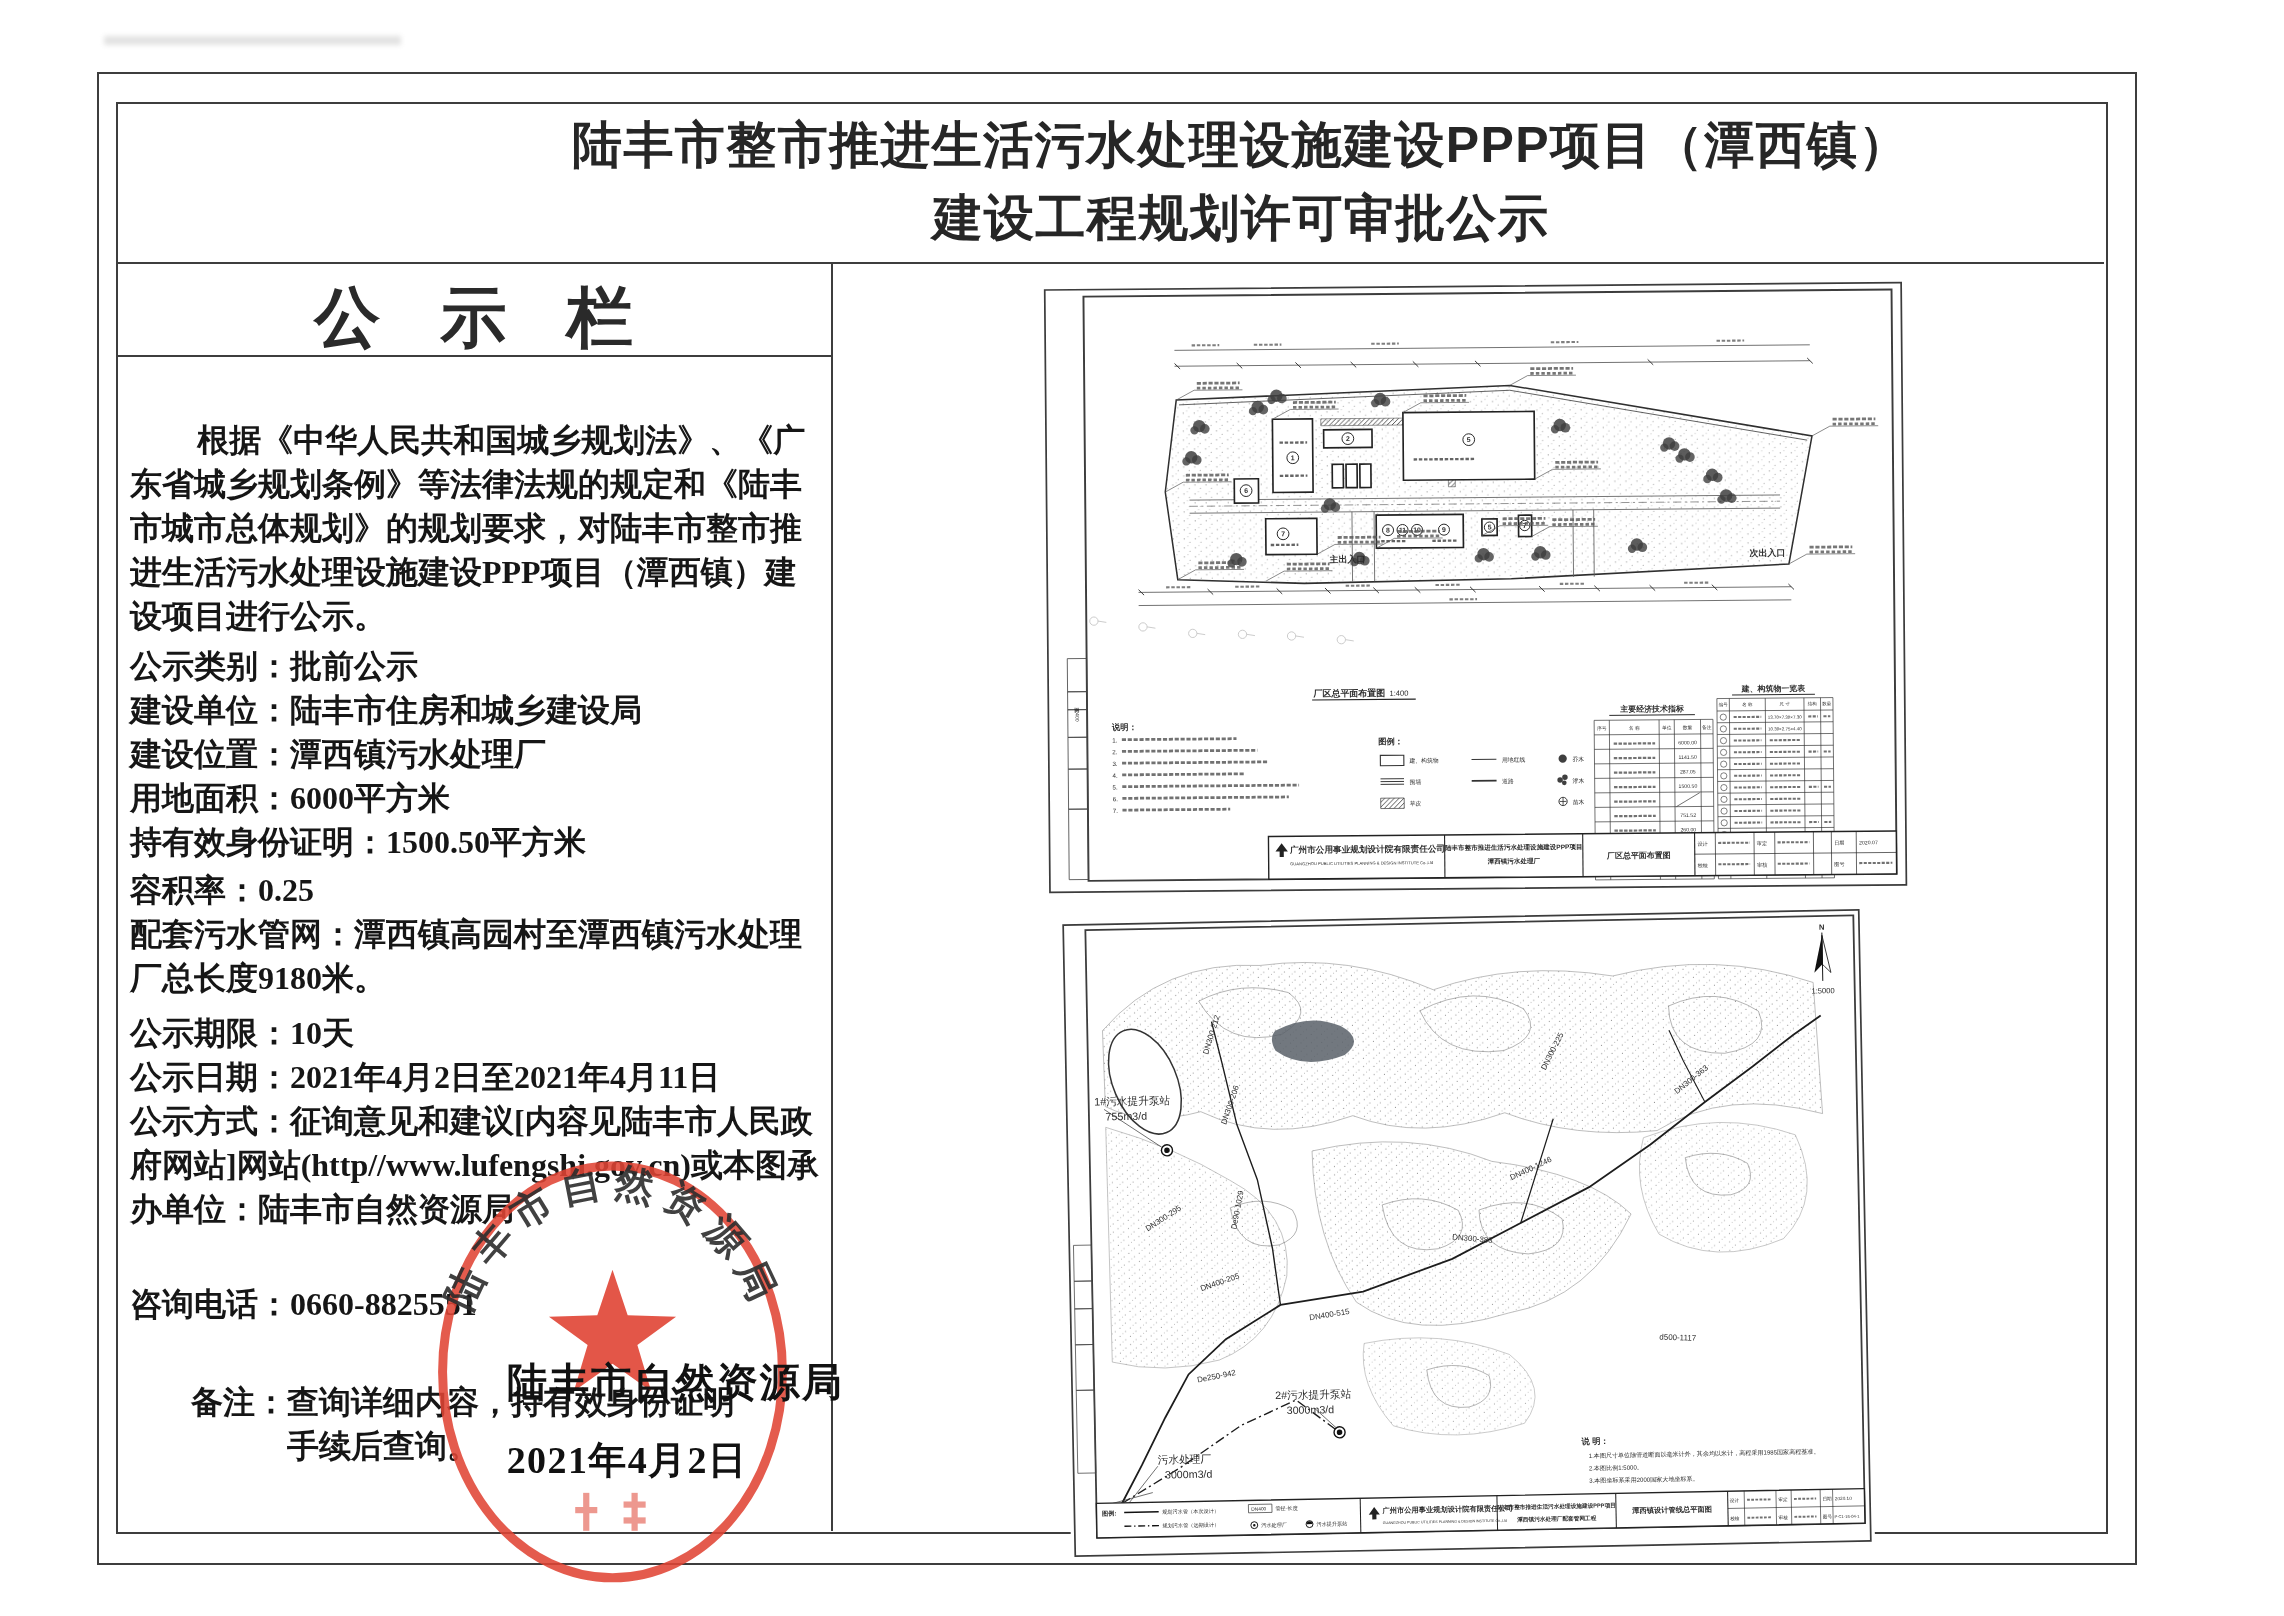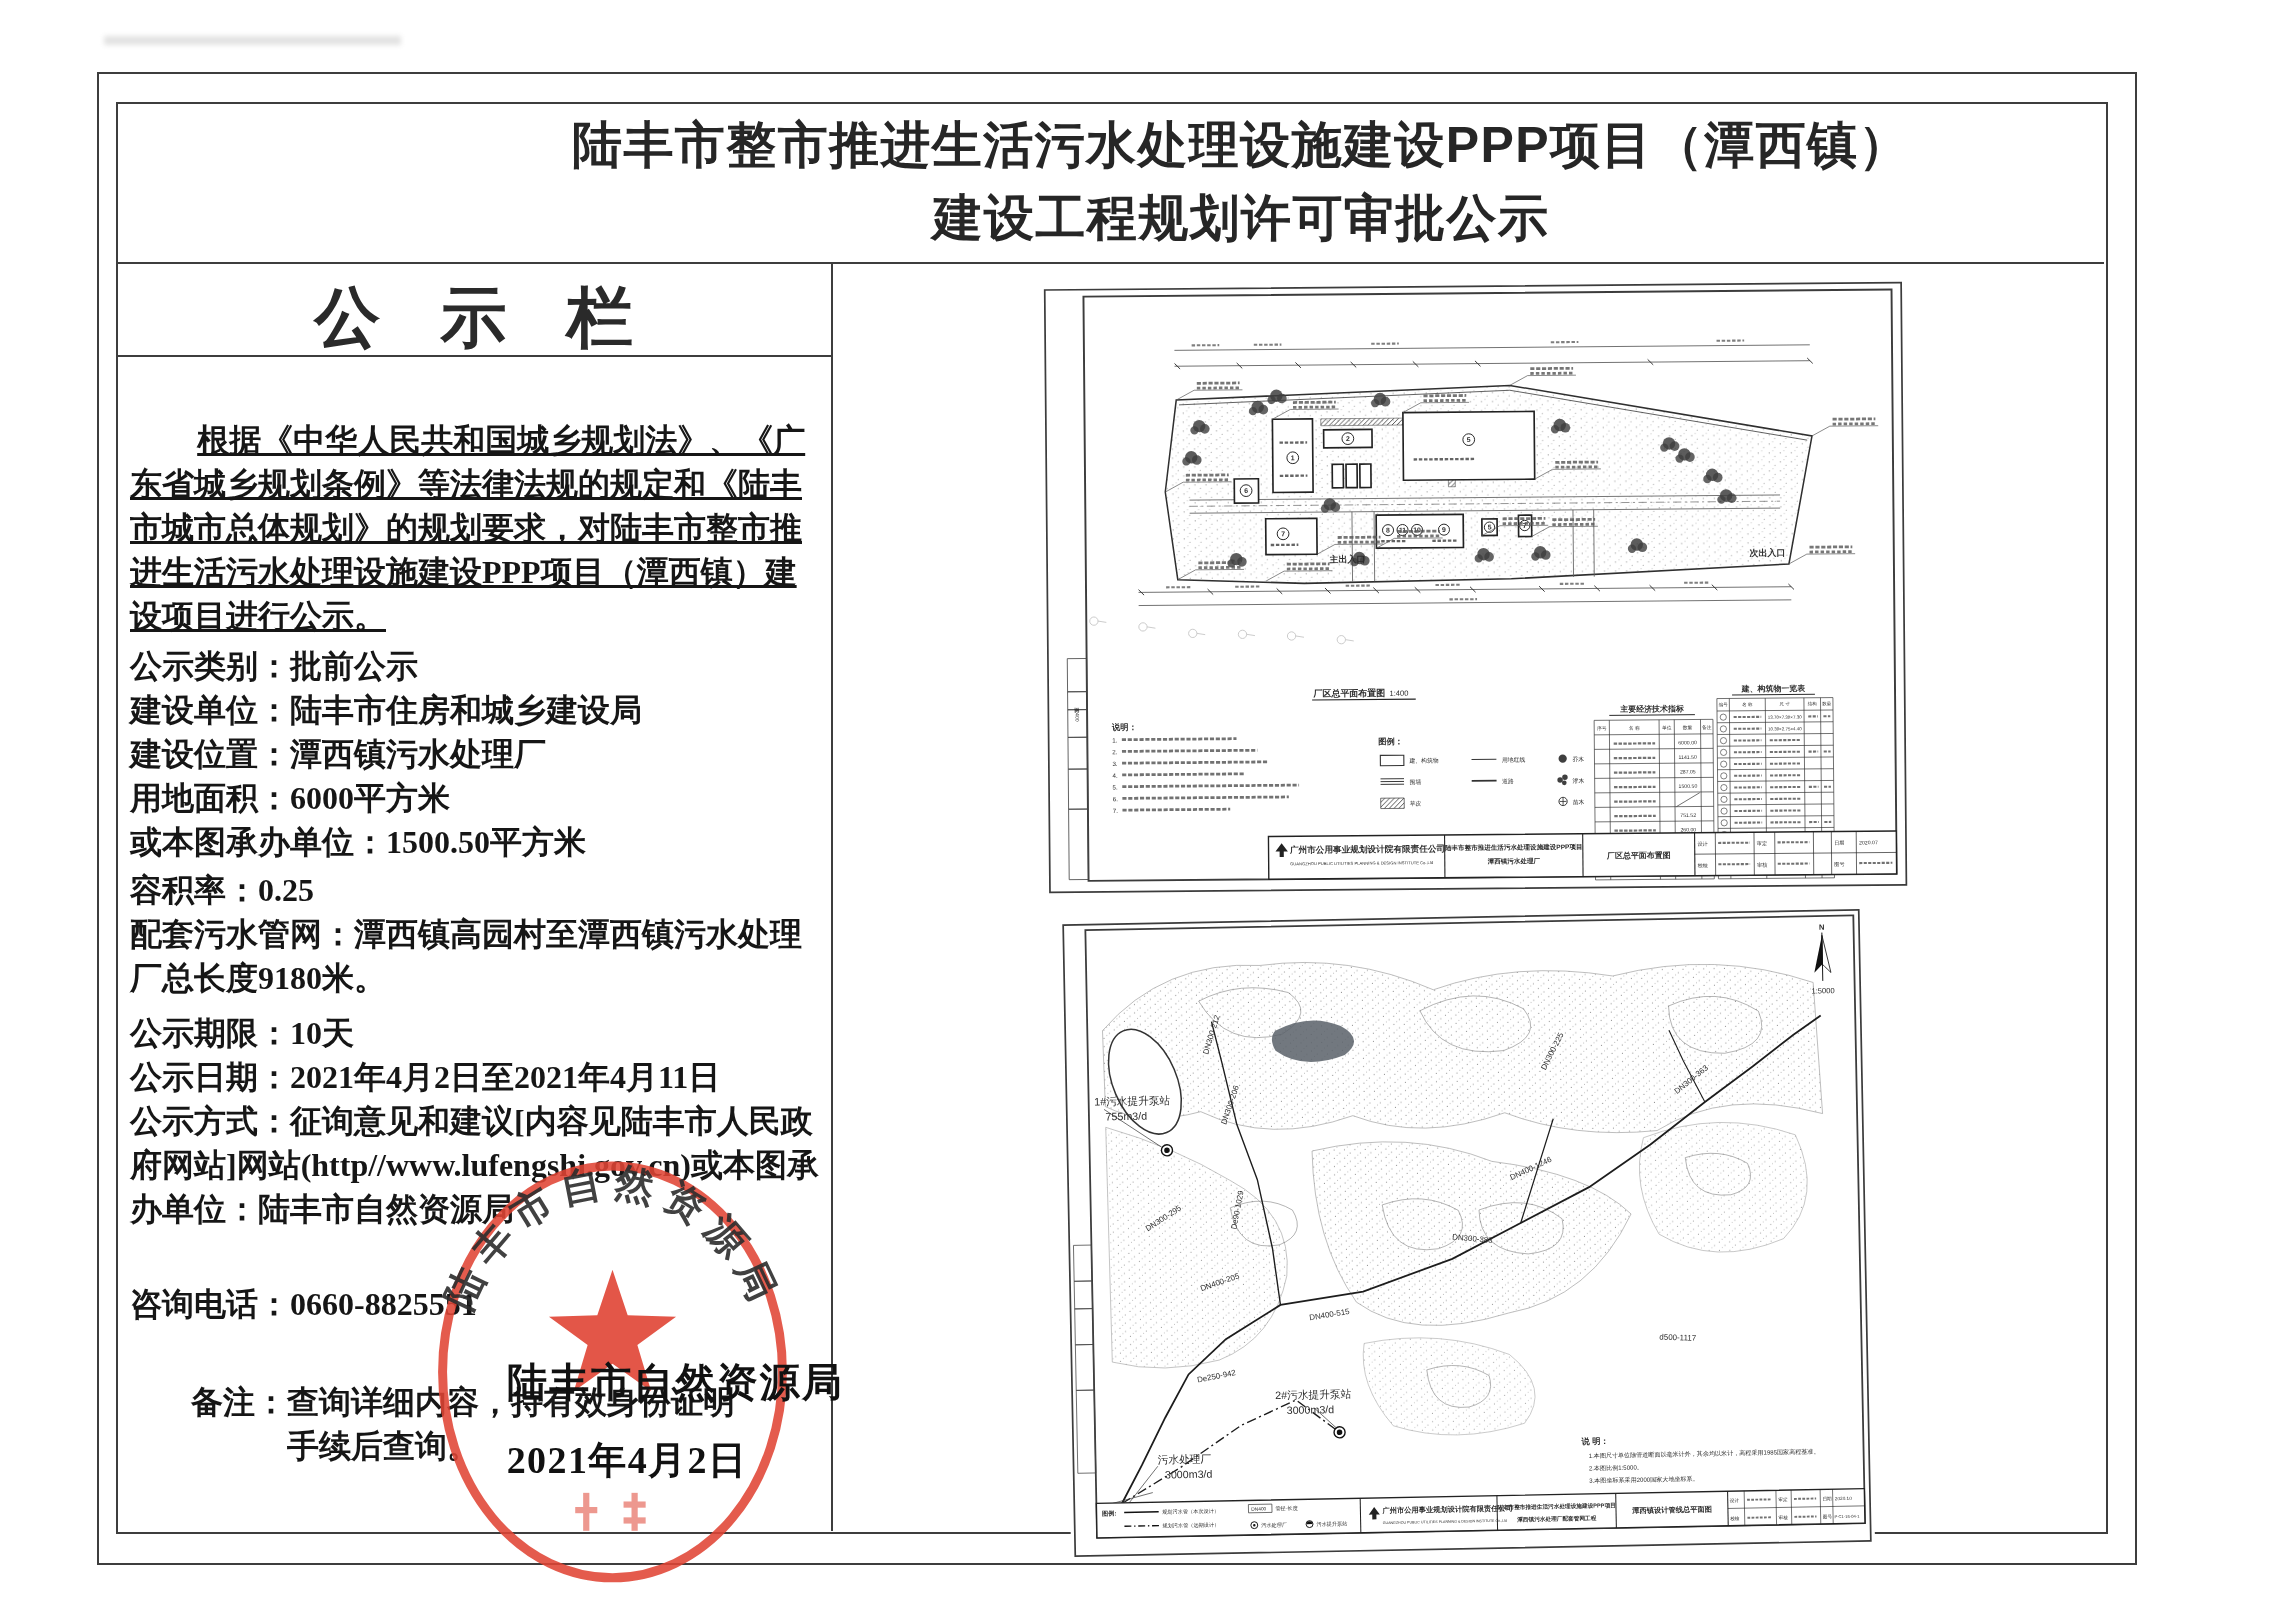--- a/index.html
+++ b/index.html
@@ -11,21 +11,21 @@
   
   #title-box{left:116px;top:102px;width:1988px;height:162px;border-bottom:2.1px solid #3d3d3d;
              display:flex;flex-direction:column;justify-content:center;align-items:center;padding-left:262px;box-sizing:border-box;}
   .big-title{font-size:50px;font-weight:900;letter-spacing:1.4px;color:#262626;line-height:73px;white-space:nowrap;}
   
   #panel{left:116px;top:264px;width:715px;height:1267px;border-right:2.1px solid #3d3d3d;}
   #panel-heading{height:91px;border-bottom:2.1px solid #3d3d3d;display:flex;align-items:center;justify-content:center;}
   #panel-heading span{font-size:66px;font-weight:800;letter-spacing:21px;color:#2a2a2a;padding-left:21px;margin-top:16px;}
   #panel-body{padding:61px 11px 0 14px;font-family:"Liberation Serif",serif;font-weight:600;
               font-size:32px;line-height:44px;color:#161616;}
-  .para{text-indent:2.1em;margin-bottom:5.5px;text-decoration:underline;}
+  .para{text-indent:2.1em;margin-bottom:5.5px;}
   .fline{margin-top:0px;}
   .mt1{margin-top:4.1px;} .mt2{margin-top:11px;} .mt3{margin-top:51px;} .mt4{margin-top:54px;}
   .remark{display:flex;margin-left:61px;}
   .remark .rl{white-space:nowrap;}
   
   #seal-agency{left:427px;top:1355px;width:497px;text-align:center;font-size:40px;font-weight:700;
                letter-spacing:2.1px;color:#111;font-family:"Liberation Serif",serif;}
   #seal-date{left:420px;top:1435px;width:414px;text-align:center;font-size:38px;font-weight:700;
              letter-spacing:1.4px;color:#111;font-family:"Liberation Serif",serif;}
   
@@ -53,21 +53,21 @@
   <div id="panel" class="abs">
     <div id="panel-heading">
       <span>公 示 栏</span>
     </div>
     <div id="panel-body">
       <div class="para">根据《中华人民共和国城乡规划法》、《广东省城乡规划条例》等法律法规的规定和《陆丰市城市总体规划》的规划要求，对陆丰市整市推进生活污水处理设施建设PPP项目（潭西镇）建设项目进行公示。</div>
       <div class="fline"><span>公示类别：</span><span>批前公示</span></div>
       <div class="fline"><span>建设单位：</span><span>陆丰市住房和城乡建设局</span></div>
       <div class="fline"><span>建设位置：</span><span>潭西镇污水处理厂</span></div>
       <div class="fline"><span>用地面积：</span><span>6000平方米</span></div>
-      <div class="fline"><span>或本图承办单位：</span><span>1500.50平方米</span></div>
+      <div class="fline"><span>持有效身份证明：</span><span>1500.50平方米</span></div>
       <div class="fline mt1"><span>容积率：</span><span>0.25</span></div>
       <div class="fline"><span>配套污水管网：</span><span>潭西镇高园村至潭西镇污水处理厂总长度9180米。</span></div>
       <div class="fline mt2"><span>公示期限：</span><span>10天</span></div>
       <div class="fline"><span>公示日期：</span><span>2021年4月2日至2021年4月11日</span></div>
       <div class="fline"><span>公示方式：</span><span>征询意见和建议[内容见陆丰市人民政府网站]网站(http//www.lufengshi.gov.cn)或本图承办单位：陆丰市自然资源局</span></div>
       <div class="fline mt3"><span>咨询电话：</span><span style="">0660-8825551</span></div>
       <div class="remark mt4">
         <span class="rl">备注：</span>
         <span>
           <span>查询详细内容，持有效身份证明</span><br>

